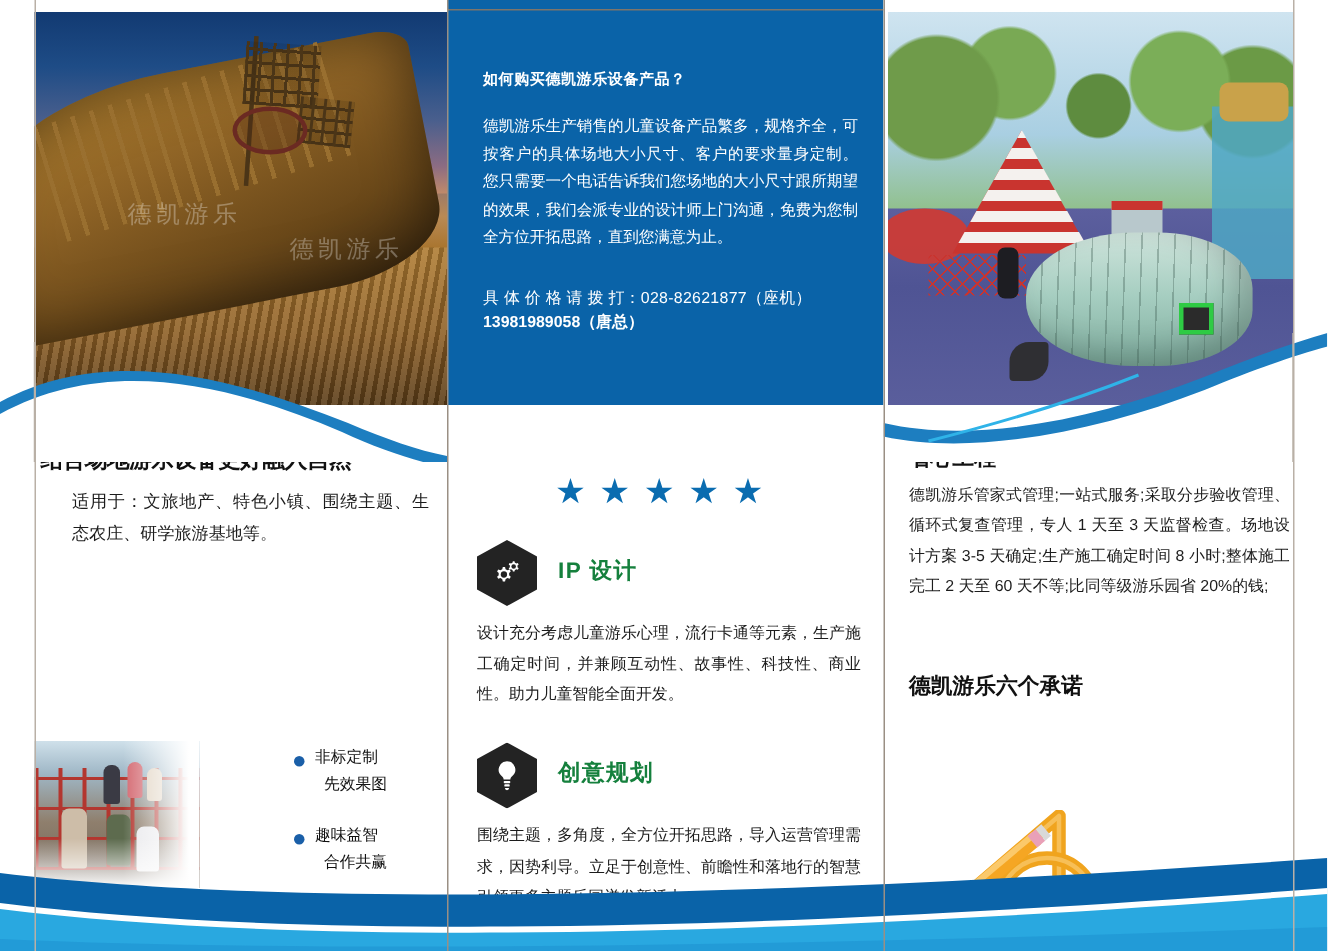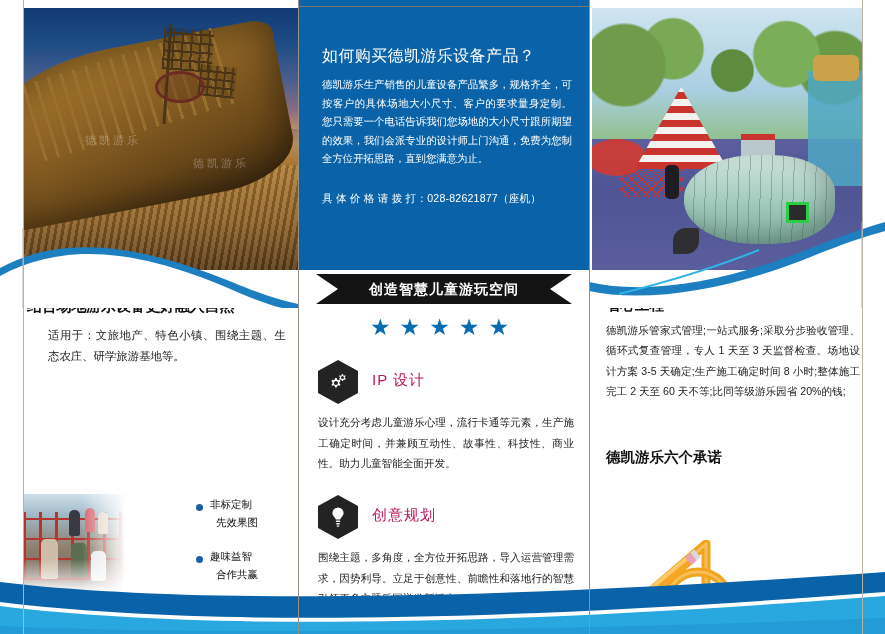--- a/index.html
+++ b/index.html
@@ -37,21 +37,21 @@
   #photo-ship .rail{position:absolute;left:2%;top:18%;width:72%;height:30%;transform:rotate(-17deg);
     background:repeating-linear-gradient(90deg,#9a7030 0 3px,rgba(0,0,0,0) 3px 13px);opacity:.95;}
   #photo-ship .mast{position:absolute;left:52%;top:6%;width:3px;height:38%;background:#4b3517;transform:rotate(4deg);}
   #photo-ship .sail{position:absolute;left:51%;top:8%;width:18%;height:16%;transform:rotate(4deg);
     background:repeating-linear-gradient(90deg,#4b3517 0 2px,rgba(0,0,0,.05) 2px 9px),
                repeating-linear-gradient(0deg,#4b3517 0 2px,rgba(0,0,0,.05) 2px 9px);}
   #photo-ship .crows{position:absolute;left:48%;top:24%;width:16%;height:10%;border:3px solid #6b2a22;border-radius:50%;background:rgba(80,40,20,.3);}
   #photo-ship .sail2{position:absolute;left:64%;top:22%;width:13%;height:12%;transform:rotate(6deg);
     background:repeating-linear-gradient(90deg,#4b3517 0 2px,rgba(0,0,0,.05) 2px 8px),
                repeating-linear-gradient(0deg,#4b3517 0 2px,rgba(0,0,0,.05) 2px 8px);}
-  .wm{position:absolute;color:rgba(255,255,255,.30);font-size:11px;letter-spacing:3px;white-space:nowrap;}
+  .wm{position:absolute;color:rgba(255,255,255,.30);font-size:16px;letter-spacing:3px;white-space:nowrap;}
 
   #photo-sub{left:592px;top:8px;width:270px;height:262px;
     background:linear-gradient(#bcd9ea 0%,#9fc9df 18%,#6f9f6a 34%,#4f6f88 52%,#5f5f9c 70%,#56579a 100%);}
   #photo-sub .trees{position:absolute;left:0;top:0;width:100%;height:52%;
     background:
       radial-gradient(circle at 12% 42%, #6f9b4a 0 16%, transparent 17%),
       radial-gradient(circle at 30% 30%, #79a954 0 14%, transparent 15%),
       radial-gradient(circle at 52% 46%, #5e8c3f 0 13%, transparent 14%),
       radial-gradient(circle at 72% 34%, #7bae58 0 15%, transparent 16%),
       radial-gradient(circle at 90% 44%, #6b9a46 0 14%, transparent 15%),
@@ -88,21 +88,21 @@
   #photo-kids .k{position:absolute;border-radius:5px 5px 2px 2px;}
   .fade-r{position:absolute;right:0;top:0;width:46%;height:100%;background:linear-gradient(90deg,rgba(255,255,255,0),#fff 86%);}
   .fade-b{position:absolute;left:0;bottom:0;width:100%;height:34%;background:linear-gradient(rgba(255,255,255,0),#fff);}
 
   
   .wave-top{position:absolute;left:0;width:100%;pointer-events:none;}
 
   
   #center-blue{position:absolute;left:298px;top:0;width:291px;height:270px;background:#0a63a8;}
   #center-blue .topline{position:absolute;left:0;top:6px;width:100%;height:1px;background:#7d756b;}
-  #cb-title{position:absolute;left:24px;top:46px;width:246px;color:#fff;font-size:16px;font-weight:normal;letter-spacing:.4px;}
+  #cb-title{position:absolute;left:24px;top:46px;width:246px;color:#fff;font-size:10px;font-weight:bold;letter-spacing:.4px;}
   #cb-body{position:absolute;left:24px;top:76px;width:250px;color:#ffffff;font-size:10.4px;line-height:1.78;text-align:justify;}
   #cb-phone1{position:absolute;left:24px;top:192px;width:252px;color:#fff;font-size:10.6px;font-weight:normal;letter-spacing:.2px;}
   #cb-phone2{position:absolute;left:24px;top:208px;width:252px;color:#fff;font-size:10.6px;font-weight:bold;}
 
   
   #left-head{position:absolute;left:27px;top:297px;width:268px;font-size:15px;font-weight:bold;color:#111;letter-spacing:-.2px;}
   #left-p1{position:absolute;left:48px;top:325px;width:238px;font-size:11.4px;line-height:1.85;color:#1c1c1c;text-align:justify;}
   #left-p2{position:absolute;left:48px;top:378px;width:238px;font-size:11.4px;line-height:1.85;color:#1c1c1c;text-align:justify;}
   .lbullet{position:absolute;left:196px;width:104px;}
   .lbullet .dot{position:absolute;left:0;top:4px;width:7px;height:7px;border-radius:50%;background:#1a5fa8;}
@@ -117,21 +117,21 @@
   #ribbon .notchL{position:absolute;left:0;top:0;width:0;height:0;border-top:15px solid #141414;border-bottom:15px solid #141414;border-left:22px solid transparent;}
   #ribbon .notchR{position:absolute;right:0;top:0;width:0;height:0;border-top:15px solid #141414;border-bottom:15px solid #141414;border-right:22px solid transparent;}
   #ribbon .txt{position:absolute;left:0;top:0;width:100%;height:30px;line-height:30px;text-align:center;color:#fff;font-size:14px;font-weight:bold;letter-spacing:1px;}
   #stars{position:absolute;left:316px;top:314px;width:256px;text-align:center;color:#0a6cb0;font-size:23px;letter-spacing:9px;}
 
   .hexblock{position:absolute;left:318px;width:258px;}
   .hexicon{position:absolute;left:0;top:0;width:40px;height:44px;background:#232323;
     clip-path:polygon(50% 0,100% 25%,100% 75%,50% 100%,0 75%,0 25%);
     display:flex;align-items:center;justify-content:center;}
   .hexicon svg{display:block;}
-  .hextitle{position:absolute;left:54px;top:11px;font-size:15px;font-weight:normal;color:#be185d;letter-spacing:1px;}
+  .hextitle{position:absolute;left:54px;top:11px;font-size:15px;font-weight:bold;color:#15803d;letter-spacing:1px;}
   .hexbody{position:absolute;left:0;top:52px;width:256px;font-size:10.6px;line-height:1.95;color:#1c1c1c;text-align:justify;}
   #hex-ip{top:360px;}
   #hex-plan{top:495px;}
 
   
   #r-head1{position:absolute;left:606px;top:296px;width:250px;font-size:14.5px;font-weight:bold;color:#111;}
   #r-body1{position:absolute;left:606px;top:320px;width:254px;font-size:10.6px;line-height:1.92;color:#1c1c1c;text-align:justify;}
   #r-head2{position:absolute;left:606px;top:448px;width:250px;font-size:14.5px;font-weight:bold;color:#111;}
   #r-body2{position:absolute;left:606px;top:474px;width:254px;font-size:10.6px;line-height:1.92;color:#1c1c1c;text-align:justify;}
   #drafting{position:absolute;left:628px;top:540px;width:150px;height:74px;}
@@ -193,27 +193,22 @@
   </div>
 
   <div class="panel" id="panel-center">
     <div id="center-blue" style="left:0;">
       <div class="topline"></div>
     </div>
 
     <div id="cb-title" style="left:24px;">如何购买德凯游乐设备产品？</div>
     <div id="cb-body" style="left:24px;">德凯游乐生产销售的儿童设备产品繁多，规格齐全，可按客户的具体场地大小尺寸、客户的要求量身定制。 您只需要一个电话告诉我们您场地的大小尺寸跟所期望的效果，我们会派专业的设计师上门沟通，免费为您制 全方位开拓思路，直到您满意为止。</div>
     <div id="cb-phone1" style="left:24px;">具 体 价 格 请 拨 打：028-82621877（座机）</div>
-
-    <div id="ribbon" style="left:18px;">
-      <div class="notchL"></div>
-      <div class="body"></div>
-      <div class="notchR"></div>
-      <div class="txt">创造智慧儿童游玩空间</div>
-    </div>
+    <div id="cb-phone2" style="left:24px;">13981989058（唐总）</div>
+
 
     <div id="stars" style="left:18px;">★★★★★</div>
 
     <div class="hexblock" id="hex-ip" style="left:20px;">
       <div class="hexicon">
         <svg width="24" height="22" viewBox="0 0 24 22">
           <g fill="#ffffff">
             <path d="M9.2,7.0 l1.5,0 l.35,1.5 a4.6,4.6 0 0 1 1.25,.72 l1.45,-.5 l.75,1.3 l-1.1,1.05 a4.6,4.6 0 0 1 0,1.45 l1.1,1.05 l-.75,1.3 l-1.45,-.5 a4.6,4.6 0 0 1 -1.25,.72 l-.35,1.5 l-1.5,0 l-.35,-1.5 a4.6,4.6 0 0 1 -1.25,-.72 l-1.45,.5 l-.75,-1.3 l1.1,-1.05 a4.6,4.6 0 0 1 0,-1.45 l-1.1,-1.05 l.75,-1.3 l1.45,.5 a4.6,4.6 0 0 1 1.25,-.72 Z"></path>
             <circle cx="9.95" cy="12.0" r="2.1" fill="#232323"></circle>
             <path d="M15.9,3.1 l1.1,0 l.26,1.1 a3.3,3.3 0 0 1 .9,.52 l1.05,-.36 l.55,.95 l-.8,.76 a3.3,3.3 0 0 1 0,1.04 l.8,.76 l-.55,.95 l-1.05,-.36 a3.3,3.3 0 0 1 -.9,.52 l-.26,1.1 l-1.1,0 l-.26,-1.1 a3.3,3.3 0 0 1 -.9,-.52 l-1.05,.36 l-.55,-.95 l.8,-.76 a3.3,3.3 0 0 1 0,-1.04 l-.8,-.76 l.55,-.95 l1.05,.36 a3.3,3.3 0 0 1 .9,-.52 Z"></path>

